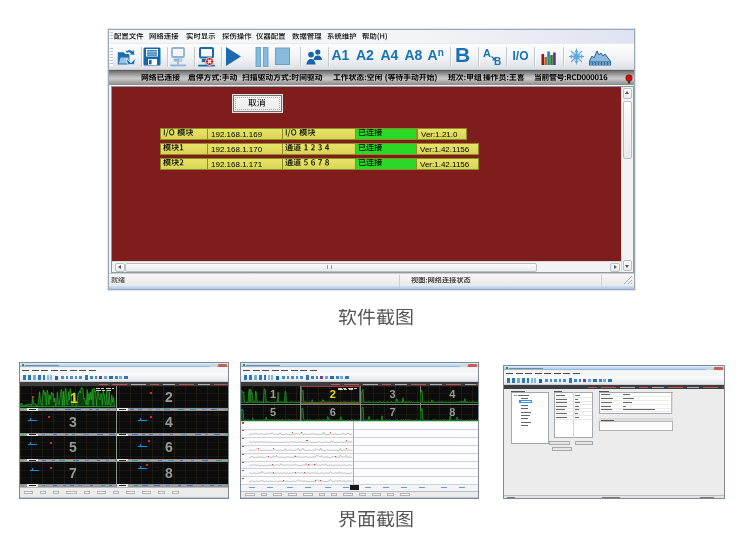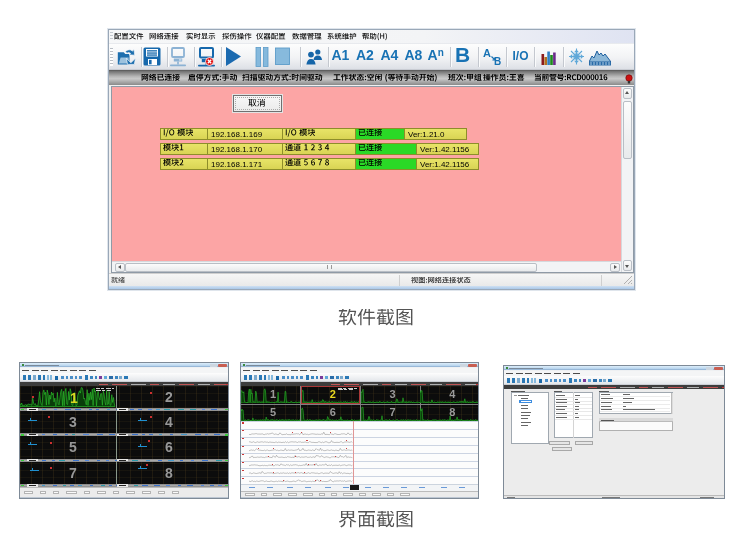--- a/index.html
+++ b/index.html
@@ -8,21 +8,21 @@
 #page { position:relative; width:750px; height:551px; }
 
 
 #win { left:108px; top:29px; width:527px; height:261px; border:1px solid #9aa8b8; background:#f0f0f0; box-shadow:0 0 0 1px #dfe5ec; }
 #menubar { left:0; top:0; width:525px; height:13px; background:linear-gradient(90deg,#f6f7f8 0%,#f3f4f6 60%,#dfe3f2 100%); }
 #toolbar { left:0; top:13px; width:525px; height:27px; background:linear-gradient(180deg,#fdfdfd 0%,#f2f3f5 55%,#dde0e6 100%); border-top:1px solid #e8eaee; border-bottom:1px solid #c9ccd3; }
 .tsep { position:absolute; top:3px; width:1px; height:20px; background:#c4c8cf; box-shadow:1px 0 0 #fafbfc; }
 .ticon { position:absolute; top:2px; }
 .atxt { position:absolute; top:3px; font-size:14px; font-weight:bold; color:#1872b4; }
 #graybar { left:0; top:40px; width:525px; height:15px; background:linear-gradient(180deg,#6f6f6f 0%,#b5b5b5 38%,#c9c9c9 55%,#8a8a8a 100%); border-top:1px solid #5f5f5f; }
-#content { left:2px; top:56px; width:523px; height:187px; background:#fca5a5; border:1px solid #8f9aa6; }
+#content { left:2px; top:56px; width:523px; height:187px; background:#7f1d1d; border:1px solid #8f9aa6; }
 #vscroll { right:0px; top:0px; width:12px; height:185px; background:#f2f3f5; border-left:1px solid #d5d8dc; }
 #hscroll { left:0; bottom:0px; width:509px; height:11px; background:#f2f3f5; border-top:1px solid #d5d8dc; }
 .sbtn { position:absolute; background:linear-gradient(180deg,#fcfcfc,#e8eaec); border:1px solid #b9bec5; border-radius:2px; }
 .arrow { position:absolute; width:0; height:0; }
 #statusbar { left:0; top:243px; width:525px; height:13px; background:linear-gradient(180deg,#f6f6f6,#e9e9e9); border-top:1px solid #cfcfcf; }
 #winbottom { left:0; top:256px; width:525px; height:3px; background:linear-gradient(180deg,#cfe0f2,#a9c7e8); }
 
 
 #cancelbtn { left:121px; top:8px; width:49px; height:17px; background:linear-gradient(180deg,#f7f7f7,#ebebeb); border:1px solid #707070; box-shadow:0 0 0 1px #e3e3e3; outline:1px dotted #aaa; outline-offset:-3px; }
 
@@ -215,21 +215,21 @@
         <div class="tc" style="left:122px;width:74px;">
             <svg style="position:absolute;left:1.5px;top:0.9px;" width="32" height="11" viewBox="0 0 32 11">
               <path transform="translate(0,6.3)" d="M0.8 0H1.7V-6H0.8Z M2.6 1.5H3.3L5.5 -6.5H4.9Z M8.7 0.1C10.3 0.1 11.3 -1.1 11.3 -3C11.3 -4.9 10.3 -6.1 8.7 -6.1C7.2 -6.1 6.1 -4.9 6.1 -3C6.1 -1.1 7.2 0.1 8.7 0.1ZM8.7 -0.7C7.7 -0.7 7.1 -1.6 7.1 -3C7.1 -4.4 7.7 -5.3 8.7 -5.3C9.7 -5.3 10.4 -4.4 10.4 -3C10.4 -1.6 9.7 -0.7 8.7 -0.7Z M18.2 -3.3H20.7V-2.9H18.2ZM18.2 -4.3H20.7V-3.9H18.2ZM20.1 -6.8V-6.2H19V-6.8H18.2V-6.2H17.2V-5.6H18.2V-5H19V-5.6H20.1V-5H20.8V-5.6H21.9V-6.2H20.8V-6.8ZM17.4 -4.9V-2.3H19.1C19 -2.1 19 -1.9 19 -1.7H17V-1.1H18.7C18.4 -0.5 17.9 -0.2 16.7 0.1C16.9 0.2 17.1 0.5 17.1 0.7C18.5 0.4 19.2 -0.2 19.5 -1C19.9 -0.2 20.6 0.4 21.6 0.7C21.7 0.5 21.9 0.2 22.1 0C21.2 -0.1 20.6 -0.5 20.2 -1.1H21.9V-1.7H19.7C19.8 -1.9 19.8 -2.1 19.8 -2.3H21.5V-4.9ZM15.5 -6.8V-5.3H14.6V-4.6H15.5V-4.5C15.3 -3.5 14.9 -2.3 14.4 -1.6C14.5 -1.4 14.7 -1.1 14.8 -0.9C15.1 -1.3 15.3 -1.9 15.5 -2.6V0.7H16.3V-3.3C16.5 -2.9 16.7 -2.4 16.8 -2.2L17.2 -2.7C17.1 -3 16.5 -4 16.3 -4.3V-4.6H17.1V-5.3H16.3V-6.8Z M28.7 -3.1H27.6C27.6 -3.4 27.6 -3.7 27.6 -3.9V-4.8H28.7ZM26.9 -6.7V-5.5H25.5V-4.8H26.9V-3.9C26.9 -3.7 26.9 -3.4 26.9 -3.1H25.3V-2.4H26.8C26.5 -1.4 26 -0.5 24.6 0.1C24.7 0.2 25 0.5 25.1 0.7C26.6 0 27.2 -1 27.5 -2.1C27.9 -0.8 28.5 0.2 29.6 0.7C29.7 0.5 30 0.2 30.1 0C29.1 -0.4 28.4 -1.3 28.1 -2.4H30V-3.1H29.5V-5.5H27.6V-6.7ZM22.6 -1.4 22.9 -0.6C23.6 -1 24.5 -1.4 25.3 -1.8L25.2 -2.5L24.3 -2.1V-4.2H25.2V-4.9H24.3V-6.7H23.6V-4.9H22.7V-4.2H23.6V-1.8C23.2 -1.7 22.9 -1.5 22.6 -1.4Z" fill="#000"></path>
             </svg>
           </div>
         <div class="tc tg" style="left:195px;width:62px;">
             <svg style="position:absolute;left:1.5px;top:0.9px;" width="26" height="11" viewBox="0 0 26 11">
               <path transform="translate(0,6.3)" d="M0.7 -6.4V-5.6H5.9V-3.6H1.9V-4.9H1.1V-0.9C1.1 0.2 1.6 0.5 3 0.5C3.3 0.5 5.5 0.5 5.9 0.5C7.3 0.5 7.6 0 7.8 -1.5C7.5 -1.5 7.2 -1.7 7 -1.8C6.9 -0.6 6.7 -0.3 5.9 -0.3C5.4 -0.3 3.4 -0.3 3 -0.3C2.1 -0.3 1.9 -0.4 1.9 -0.9V-2.9H5.9V-2.5H6.7V-6.4Z M8.7 -6.4C9.1 -5.9 9.6 -5.3 9.8 -4.9L10.5 -5.3C10.2 -5.7 9.7 -6.3 9.3 -6.8ZM10.2 -4.1H8.4V-3.4H9.4V-1C9.1 -0.9 8.7 -0.5 8.3 0L8.8 0.7C9.2 0.2 9.5 -0.3 9.8 -0.3C10 -0.3 10.2 -0.1 10.6 0.2C11.2 0.5 11.9 0.6 12.9 0.6C13.8 0.6 15.2 0.6 15.8 0.5C15.8 0.3 15.9 -0.1 16 -0.3C15.2 -0.2 13.9 -0.2 13 -0.2C12 -0.2 11.3 -0.2 10.7 -0.6C10.5 -0.7 10.3 -0.8 10.2 -0.9ZM11.1 -3.2C11.2 -3.3 11.5 -3.4 11.9 -3.4H13.1V-2.4H10.7V-1.7H13.1V-0.4H13.9V-1.7H15.7V-2.4H13.9V-3.4H15.4L15.4 -4.1H13.9V-5H13.1V-4.1H11.9C12.1 -4.5 12.4 -4.9 12.6 -5.3H15.6V-6H12.8L13.1 -6.6L12.3 -6.8C12.2 -6.6 12.1 -6.3 12 -6H10.7V-5.3H11.7C11.6 -4.9 11.4 -4.6 11.3 -4.5C11.2 -4.2 11 -4 10.9 -4C11 -3.8 11.1 -3.4 11.1 -3.2Z M17.4 -6.8V-5.2H16.5V-4.5H17.4V-2.9C17 -2.8 16.7 -2.7 16.4 -2.6L16.6 -1.9L17.4 -2.1V-0.2C17.4 -0.1 17.4 -0.1 17.3 -0.1C17.2 -0.1 16.9 -0.1 16.6 -0.1C16.7 0.1 16.8 0.5 16.8 0.6C17.3 0.7 17.6 0.6 17.8 0.5C18 0.4 18.1 0.2 18.1 -0.2V-2.4L18.9 -2.6L18.8 -3.3L18.1 -3.1V-4.5H18.9V-5.2H18.1V-6.8ZM20.8 -6.7C20.9 -6.5 21 -6.3 21.1 -6H19.3V-5.4H23.7V-6H21.9C21.8 -6.3 21.6 -6.6 21.5 -6.8ZM22.4 -5.4C22.2 -5 22 -4.5 21.7 -4.2H20.5L21 -4.4C20.9 -4.6 20.7 -5.1 20.5 -5.4L19.9 -5.1C20.1 -4.8 20.3 -4.4 20.4 -4.2H19V-3.5H23.9V-4.2H22.5C22.7 -4.5 22.9 -4.8 23.1 -5.2ZM19.4 -1.1C19.9 -0.9 20.4 -0.7 21 -0.5C20.4 -0.2 19.7 -0.1 18.8 0C18.9 0.2 19 0.5 19.1 0.7C20.3 0.5 21.1 0.3 21.8 -0.2C22.4 0.1 23 0.4 23.3 0.7L23.8 0.1C23.4 -0.1 22.9 -0.4 22.3 -0.7C22.7 -1 22.9 -1.5 23.1 -2H24V-2.7H21.2C21.3 -2.9 21.4 -3.1 21.5 -3.4L20.8 -3.5C20.7 -3.2 20.6 -3 20.4 -2.7H18.9V-2H20.1C19.8 -1.7 19.6 -1.3 19.4 -1.1ZM22.3 -2C22.2 -1.6 22 -1.2 21.7 -0.9C21.2 -1.1 20.8 -1.3 20.4 -1.4C20.6 -1.6 20.7 -1.8 20.8 -2Z" fill="#000"></path>
             </svg>
           </div>
-        <div class="tc" style="left:244px;width:63px;">Ver:1.21.0</div>
+        <div class="tc" style="left:257px;width:50px;">Ver:1.21.0</div>
       </div>
       <div class="trow" style="top:55.5px;">
         <div class="tc" style="left:0;width:48px;">
             <svg style="position:absolute;left:1.5px;top:0.9px;" width="22" height="11" viewBox="0 0 22 11">
               <path transform="translate(0,6.3)" d="M4 -3.3H6.5V-2.9H4ZM4 -4.3H6.5V-3.9H4ZM5.9 -6.8V-6.2H4.8V-6.8H4V-6.2H3V-5.6H4V-5H4.8V-5.6H5.9V-5H6.6V-5.6H7.7V-6.2H6.6V-6.8ZM3.2 -4.9V-2.3H4.9C4.8 -2.1 4.8 -1.9 4.8 -1.7H2.8V-1.1H4.5C4.2 -0.5 3.7 -0.2 2.5 0.1C2.7 0.2 2.9 0.5 2.9 0.7C4.3 0.4 5 -0.2 5.3 -1C5.7 -0.2 6.4 0.4 7.4 0.7C7.5 0.5 7.7 0.2 7.9 0C7 -0.1 6.4 -0.5 6 -1.1H7.7V-1.7H5.5C5.6 -1.9 5.6 -2.1 5.6 -2.3H7.3V-4.9ZM1.3 -6.8V-5.3H0.4V-4.6H1.3V-4.5C1.1 -3.5 0.7 -2.3 0.2 -1.6C0.3 -1.4 0.5 -1.1 0.6 -0.9C0.9 -1.3 1.1 -1.9 1.3 -2.6V0.7H2.1V-3.3C2.3 -2.9 2.5 -2.4 2.6 -2.2L3 -2.7C2.9 -3 2.3 -4 2.1 -4.3V-4.6H2.9V-5.3H2.1V-6.8Z M14.5 -3.1H13.4C13.4 -3.4 13.4 -3.7 13.4 -3.9V-4.8H14.5ZM12.7 -6.7V-5.5H11.3V-4.8H12.7V-3.9C12.7 -3.7 12.7 -3.4 12.7 -3.1H11.1V-2.4H12.6C12.3 -1.4 11.8 -0.5 10.4 0.1C10.5 0.2 10.8 0.5 10.9 0.7C12.4 0 13 -1 13.3 -2.1C13.7 -0.8 14.3 0.2 15.4 0.7C15.5 0.5 15.8 0.2 15.9 0C14.9 -0.4 14.2 -1.3 13.9 -2.4H15.8V-3.1H15.3V-5.5H13.4V-6.7ZM8.4 -1.4 8.7 -0.6C9.4 -1 10.3 -1.4 11.1 -1.8L11 -2.5L10.1 -2.1V-4.2H11V-4.9H10.1V-6.7H9.4V-4.9H8.5V-4.2H9.4V-1.8C9 -1.7 8.7 -1.5 8.4 -1.4Z M16.9 0H20.3V-0.8H19.1V-6H18.4C18.1 -5.8 17.7 -5.6 17.1 -5.5V-4.9H18.2V-0.8H16.9Z" fill="#000"></path>
             </svg>
           </div>
         <div class="tc" style="left:47px;width:76px;">192.168.1.170</div>
         <div class="tc" style="left:122px;width:74px;">
             <svg style="position:absolute;left:1.5px;top:0.9px;" width="46" height="11" viewBox="0 0 46 11">

